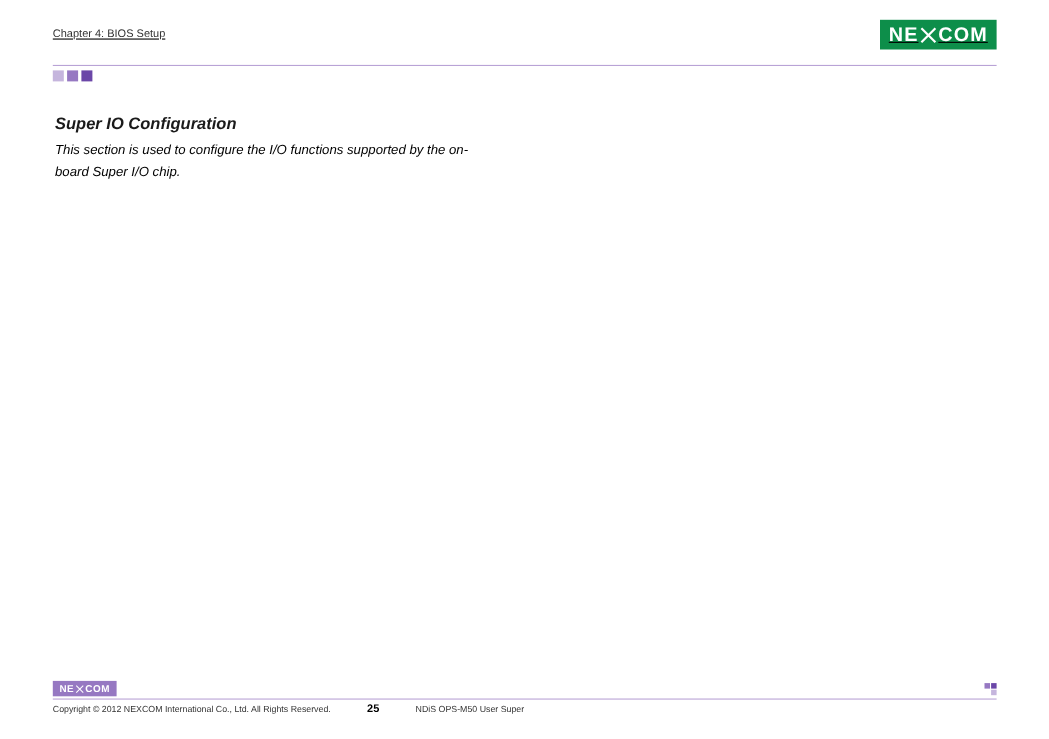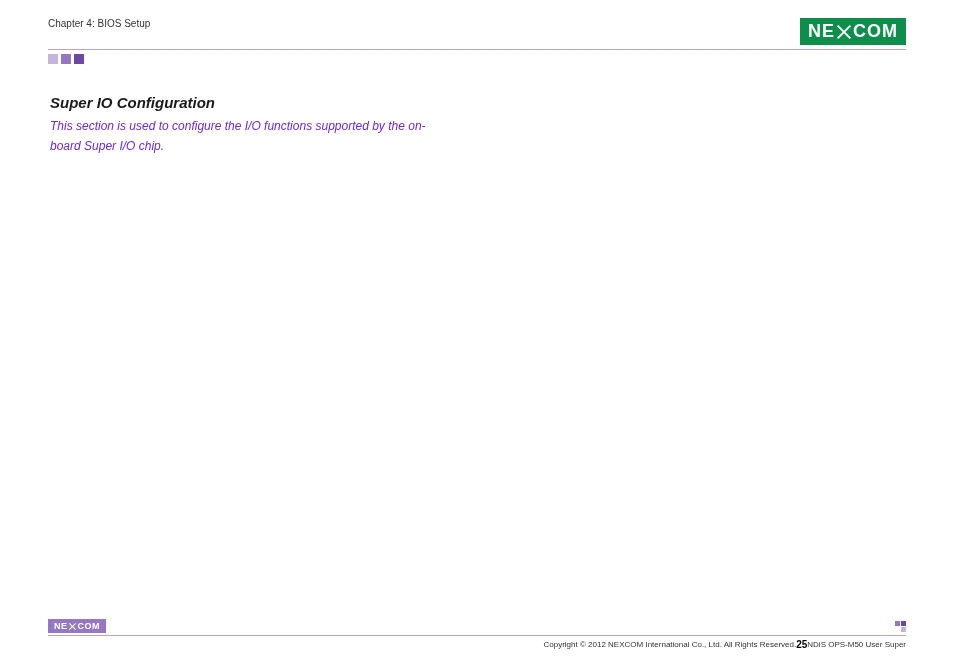--- a/index.html
+++ b/index.html
@@ -11,22 +11,23 @@
       font-family: 'Segoe UI', Arial, sans-serif;
       width: 954px;
       height: 672px;
       background: #ffffff;
       position: relative;
       padding: 18px 48px 0 48px;
     }
     .header {
       display: flex;
       justify-content: space-between;
-      align-items: flex-start;
-      margin-bottom: 4px;
+      align-items: center;
+      margin-bottom: 14px;
+      text-decoration: underline;
     }
     .chapter-title {
       font-size: 10px;
       color: #333;
       font-weight: 400;
     }
     .logo {
       display: flex;
       align-items: center;
     }
@@ -91,21 +92,21 @@
       font-style: italic;
     }
     .section-heading {
       font-size: 15px;
       font-weight: 700;
       color: #1a1a1a;
       margin-bottom: 6px;
     }
     .section-text {
       font-size: 12px;
-      color: #6d28d9;
+      color: #000000;
       line-height: 1.65;
       margin-bottom: 26px;
       max-width: 400px;
     }
     .footer {
       position: absolute;
       bottom: 22px;
       left: 48px;
       right: 48px;
     }
@@ -160,24 +161,25 @@
     .fsq-tr { background: #6b47a8; }
     .fsq-bl { background: transparent; }
     .fsq-br { background: #c5b5dd; }
     .footer-line {
       border: none;
       border-top: 1px solid #b9a3d6;
       margin-bottom: 3px;
     }
     .footer-text-row {
       display: flex;
-      justify-content: flex-end;
+      justify-content: flex-start;
       align-items: center;
       font-size: 8px;
       color: #333;
+      gap: 33px;
     }
     .page-number {
       font-weight: bold;
       font-size: 10px;
       color: #000;
     }
   </style>
 </head>
 <body>
 

